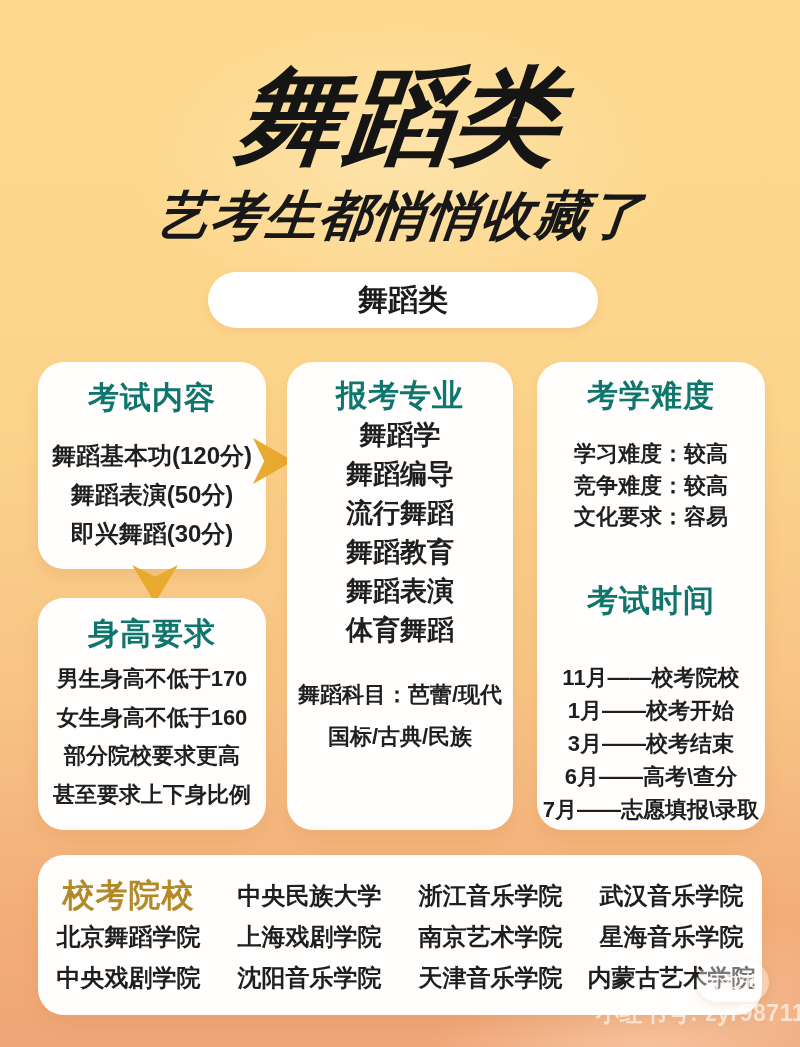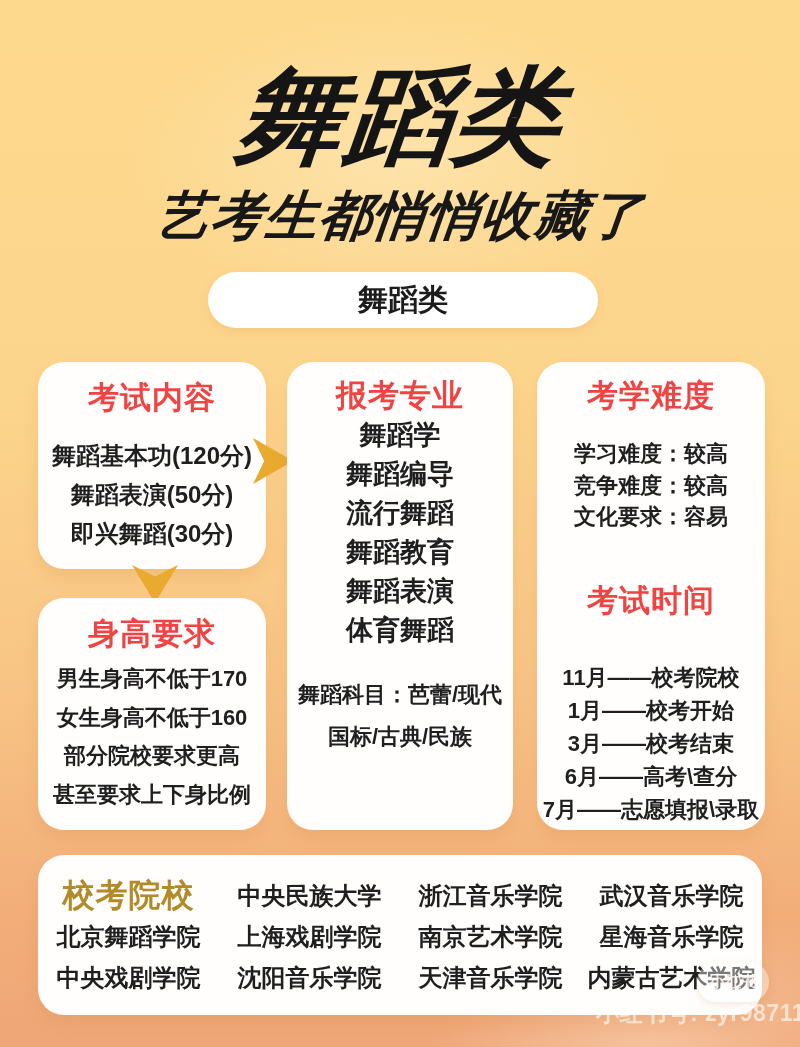--- a/index.html
+++ b/index.html
@@ -28,21 +28,21 @@
     background:#ffffff;display:flex;align-items:center;justify-content:center;
     font-size:30px;font-weight:700;color:#1c1c1c;
     box-shadow:0 4px 10px rgba(200,130,60,.15);
   }
   .card{
     position:absolute;background:#fffefd;border-radius:26px;
     box-shadow:0 8px 16px rgba(203,128,58,.18);
     display:flex;flex-direction:column;align-items:center;box-sizing:border-box;
   }
   .card-title{
-    font-size:31px;font-weight:800;color:#ef4444;text-align:center;
+    font-size:31px;font-weight:800;color:#0f766e;text-align:center;
     line-height:40px;flex:0 0 auto;letter-spacing:1px;
   }
   .line{color:#1f1f1f;font-weight:700;text-align:center;white-space:nowrap;}
 
   .card-exam{left:38px;top:362px;width:228px;height:207px;padding-top:18px;}
   .card-exam .card-title{line-height:36px;margin-bottom:20px;}
   .card-exam .line{font-size:24px;line-height:39px;}
 
   .card-height{left:38px;top:598px;width:228px;height:232px;padding-top:16px;}
   .card-height .card-title{margin-bottom:6px;}

